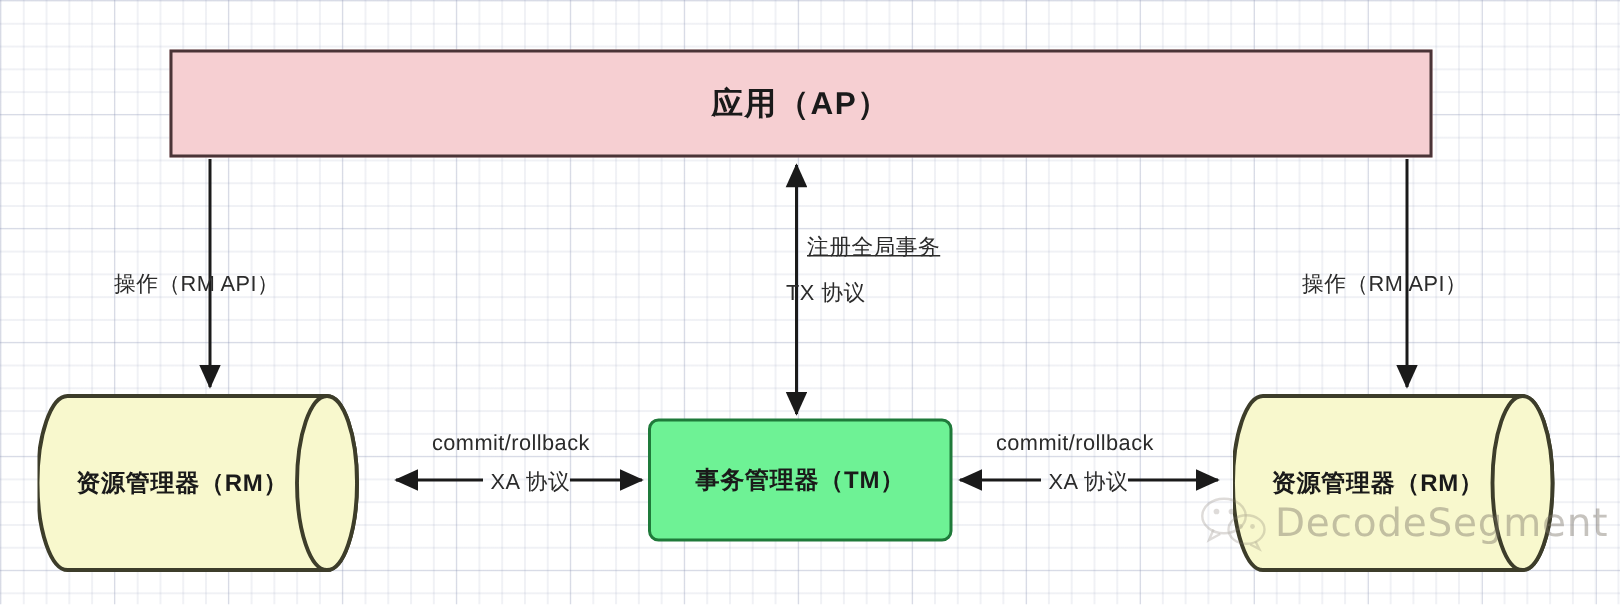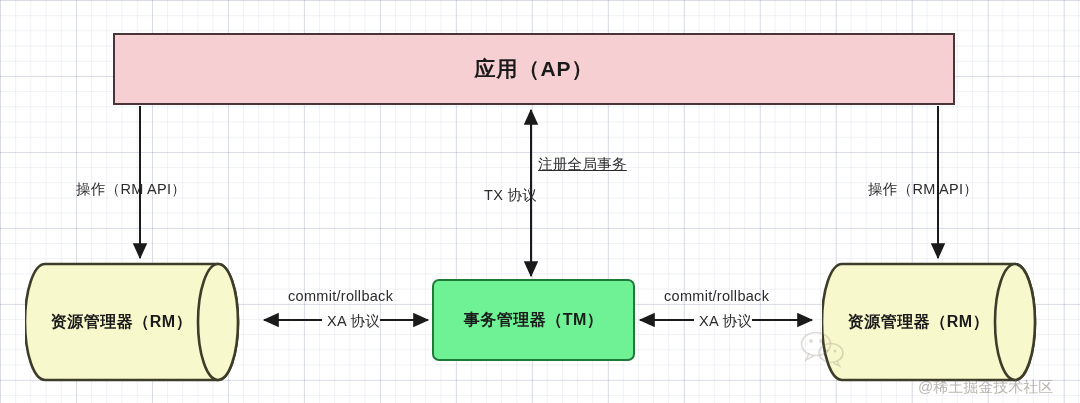--- a/index.html
+++ b/index.html
@@ -102,21 +102,21 @@
   .edge-label {
     position: absolute;
     font-size: 14.5px;
     color: #2b2b2b;
     white-space: nowrap;
     letter-spacing: 0.3px;
   }
   #label-op-left      { left: 76px;  top: 180px; }
   #label-op-right     { left: 868px; top: 180px; }
   #label-register     { left: 538px; top: 155px; text-decoration: underline; }
-  #label-tx           { left: 484px; top: 186px; }
+  #label-tx           { left: 524px; top: 186px; }
   #label-commit-left  { left: 288px; top: 288px; }
   #label-xa-left      { left: 325px; top: 312px; background: transparent; }
   #label-commit-right { left: 664px; top: 288px; }
   #label-xa-right     { left: 697px; top: 312px; }
   .xa-on-line {
     font-size: 14.5px;
     padding: 0 2px;
   }
 
   
@@ -224,17 +224,17 @@
         <ellipse cx="31" cy="23" rx="12" ry="9.5"></ellipse>
         <path d="M37,31 L39.5,36 L33.5,33"></path>
       </g>
       <g fill="rgba(120,112,100,0.55)">
         <circle cx="11" cy="11" r="1.9"></circle>
         <circle cx="21" cy="11" r="1.9"></circle>
         <circle cx="27" cy="21" r="1.6"></circle>
         <circle cx="35" cy="21" r="1.6"></circle>
       </g>
     </svg>
-  </div>
-
-  <div id="credit">@稀土掘金技术社区</div>
+    <span class="wm-text">DecodeSegment</span>
+  </div>
+
 
 </div>
 
 </body></html>

